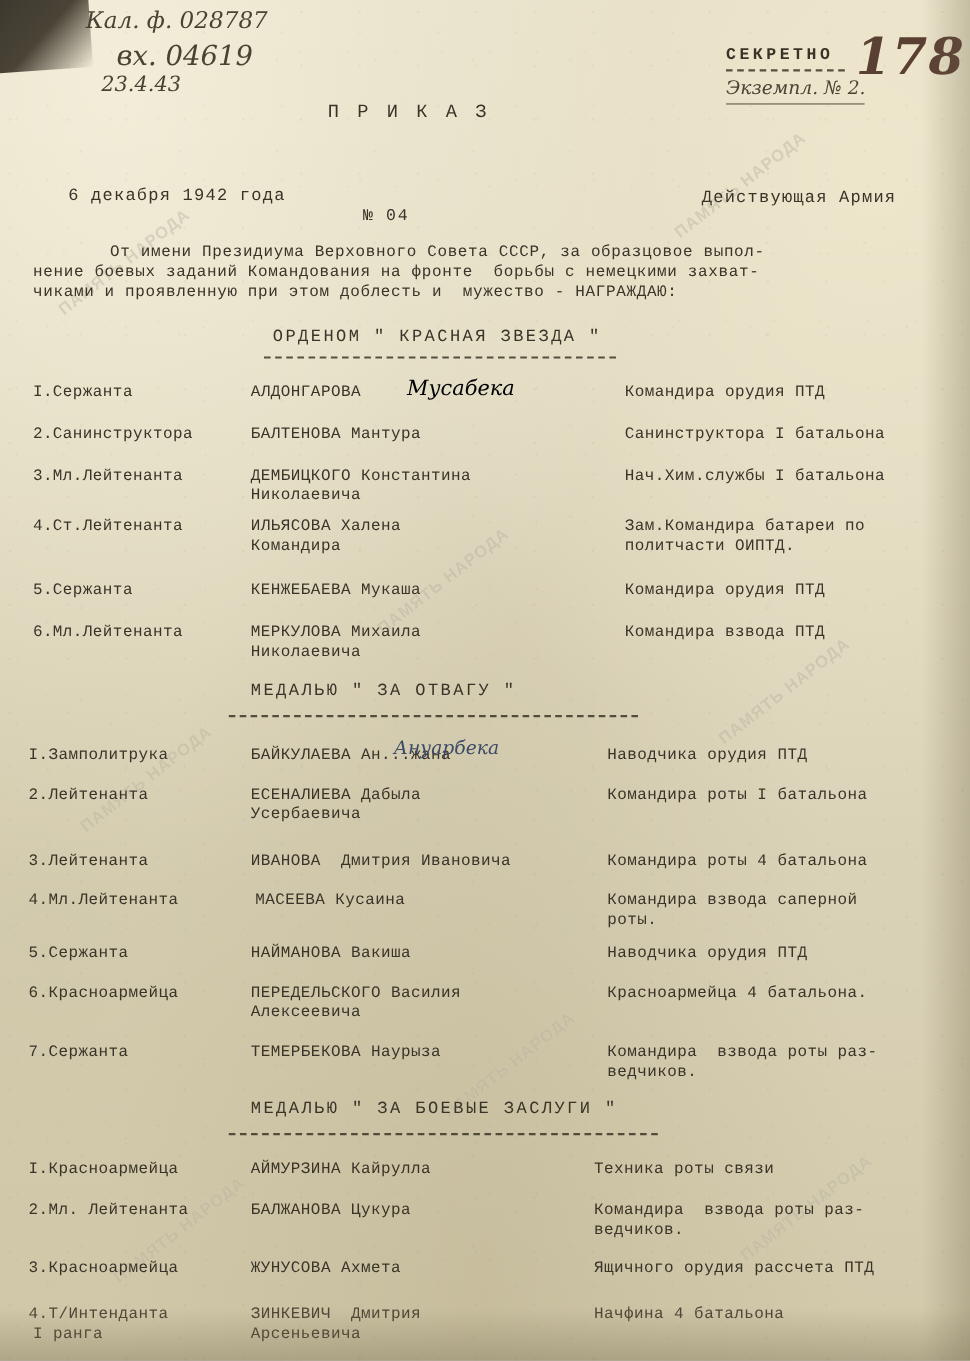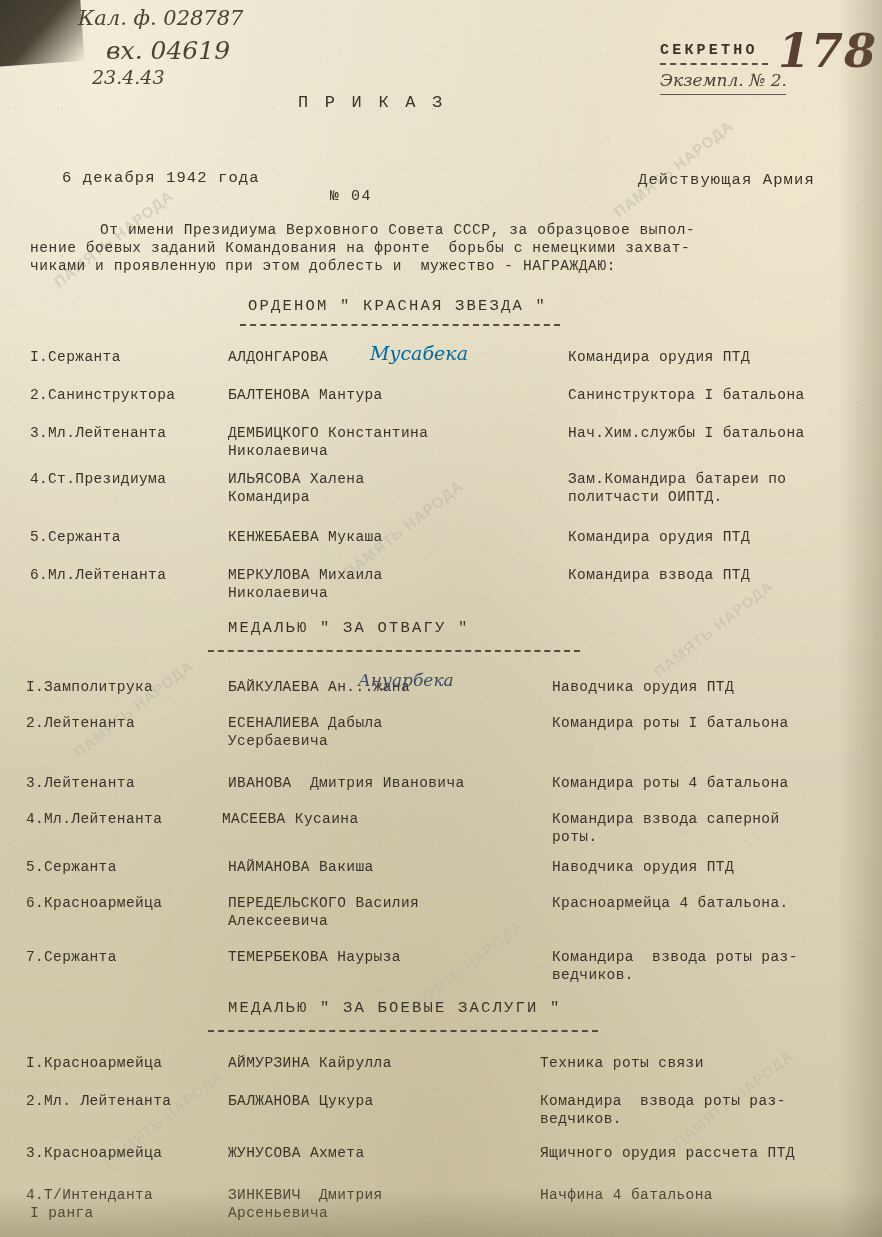--- a/index.html
+++ b/index.html
@@ -80,21 +80,21 @@
   }
   
   .hand {
     position: absolute;
     font-family: "DejaVu Serif", serif;
     font-style: italic;
     color: #4a4334;
     white-space: nowrap;
   }
   .hand-blue {
-    color: #0369a1;
+    color: #000000;
   }
   .hand-num {
     position: absolute;
     font-family: "DejaVu Serif", serif;
     font-style: italic;
     font-weight: bold;
     color: #5a3f33;
     font-size: 46px;
     letter-spacing: 1px;
   }
@@ -201,21 +201,21 @@
     <div class="row-name" style="left:228px; top:386px;">БАЛТЕНОВА Мантура</div>
     <div class="row-post" style="left:568px; top:386px;">Санинструктора I батальона</div>
 
     <div class="row-rank" style="left:30px; top:424px;">3.</div>
     <div class="row-rank" style="left:48px; top:424px;">Мл.Лейтенанта</div>
     <div class="row-name" style="left:228px; top:424px;">ДЕМБИЦКОГО Константина</div>
     <div class="row-name" style="left:228px; top:442px;">Николаевича</div>
     <div class="row-post" style="left:568px; top:424px;">Нач.Хим.службы I батальона</div>
 
     <div class="row-rank" style="left:30px; top:470px;">4.</div>
-    <div class="row-rank" style="left:48px; top:470px;">Ст.Президиума</div>
+    <div class="row-rank" style="left:48px; top:470px;">Ст.Лейтенанта</div>
     <div class="row-name" style="left:228px; top:470px;">ИЛЬЯСОВА Халена</div>
     <div class="row-name" style="left:228px; top:488px;">Командира</div>
     <div class="row-post" style="left:568px; top:470px;">Зам.Командира батареи по</div>
     <div class="row-post" style="left:568px; top:488px;">политчасти ОИПТД.</div>
 
     <div class="row-rank" style="left:30px; top:528px;">5.</div>
     <div class="row-rank" style="left:48px; top:528px;">Сержанта</div>
     <div class="row-name" style="left:228px; top:528px;">КЕНЖЕБАЕВА Мукаша</div>
     <div class="row-post" style="left:568px; top:528px;">Командира орудия ПТД</div>
 
@@ -240,21 +240,21 @@
     <div class="row-name" style="left:228px; top:732px;">Усербаевича</div>
     <div class="row-post" style="left:552px; top:714px;">Командира роты I батальона</div>
 
     <div class="row-rank" style="left:26px; top:774px;">3.</div>
     <div class="row-rank" style="left:44px; top:774px;">Лейтенанта</div>
     <div class="row-name" style="left:228px; top:774px;">ИВАНОВА  Дмитрия Ивановича</div>
     <div class="row-post" style="left:552px; top:774px;">Командира роты 4 батальона</div>
 
     <div class="row-rank" style="left:26px; top:810px;">4.</div>
     <div class="row-rank" style="left:44px; top:810px;">Мл.Лейтенанта</div>
-    <div class="row-name" style="left:222px; top:810px;">МАСЕЕВА Кусаина</div>
+    <div class="row-name" style="left:232px; top:810px;">МАСЕЕВА Кусаина</div>
     <div class="row-post" style="left:552px; top:810px;">Командира взвода саперной</div>
     <div class="row-post" style="left:552px; top:828px;">роты.</div>
 
     <div class="row-rank" style="left:26px; top:858px;">5.</div>
     <div class="row-rank" style="left:44px; top:858px;">Сержанта</div>
     <div class="row-name" style="left:228px; top:858px;">НАЙМАНОВА Вакиша</div>
     <div class="row-post" style="left:552px; top:858px;">Наводчика орудия ПТД</div>
 
     <div class="row-rank" style="left:26px; top:894px;">6.</div>
     <div class="row-rank" style="left:44px; top:894px;">Красноармейца</div>

